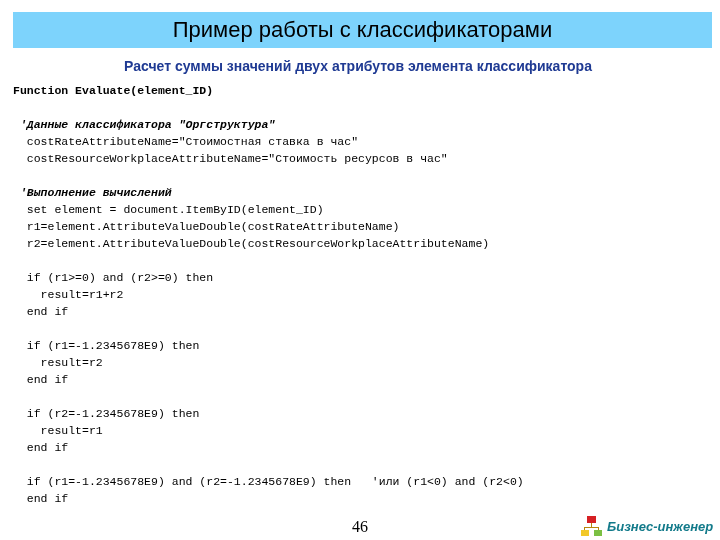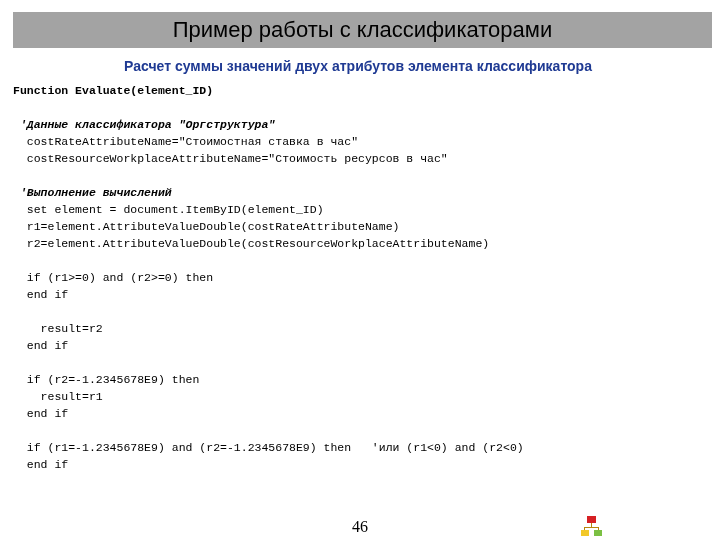--- a/index.html
+++ b/index.html
@@ -15,21 +15,21 @@
     position: relative;
   }
 
   
   .title-band {
     position: absolute;
     left: 13px;
     top: 12px;
     width: 699px;
     height: 36px;
-    background: #a3a3a3;
+    background: #7dd3fc;
   }
   .title-text {
     position: absolute;
     left: 0;
     top: 0;
     width: 699px;
     height: 36px;
     line-height: 36px;
     text-align: center;
     font-family: "Liberation Sans", sans-serif;
@@ -181,22 +181,24 @@
     <div class="code-line"><span class="cmt"> 'Данные классификатора "Оргструктура"</span></div>
     <div class="code-line"><span>  costRateAttributeName="Стоимостная ставка в час"</span></div>
     <div class="code-line"><span>  costResourceWorkplaceAttributeName="Стоимость ресурсов в час"</span></div>
     <div class="code-line blank">&nbsp;</div>
     <div class="code-line"><span class="cmt"> 'Выполнение вычислений</span></div>
     <div class="code-line"><span>  set element = document.ItemByID(element_ID)</span></div>
     <div class="code-line"><span>  r1=element.AttributeValueDouble(costRateAttributeName)</span></div>
     <div class="code-line"><span>  r2=element.AttributeValueDouble(costResourceWorkplaceAttributeName)</span></div>
     <div class="code-line blank">&nbsp;</div>
     <div class="code-line"><span>  if (r1&gt;=0) and (r2&gt;=0) then</span></div>
-    <div class="code-line"><span>  end if</span></div>
-    <div class="code-line blank">&nbsp;</div>
+    <div class="code-line"><span>    result=r1+r2</span></div>
+    <div class="code-line"><span>  end if</span></div>
+    <div class="code-line blank">&nbsp;</div>
+    <div class="code-line"><span>  if (r1=-1.2345678E9) then</span></div>
     <div class="code-line"><span>    result=r2</span></div>
     <div class="code-line"><span>  end if</span></div>
     <div class="code-line blank">&nbsp;</div>
     <div class="code-line"><span>  if (r2=-1.2345678E9) then</span></div>
     <div class="code-line"><span>    result=r1</span></div>
     <div class="code-line"><span>  end if</span></div>
     <div class="code-line blank">&nbsp;</div>
     <div class="code-line"><span>  if (r1=-1.2345678E9) and (r2=-1.2345678E9) then   'или (r1&lt;0) and (r2&lt;0)</span></div>
     <div class="code-line"><span>  end if</span></div>
     <div class="code-line blank">&nbsp;</div>
@@ -207,13 +209,14 @@
 <div class="logo">
   <span class="logo-icon">
     <span class="box top"></span>
     <span class="box stem"></span>
     <span class="box bar"></span>
     <span class="box leg-l"></span>
     <span class="box leg-r"></span>
     <span class="box bl"></span>
     <span class="box br"></span>
   </span>
+  <span class="logo-text">Бизнес-инженер</span>
 </div>
 
 </body></html>

